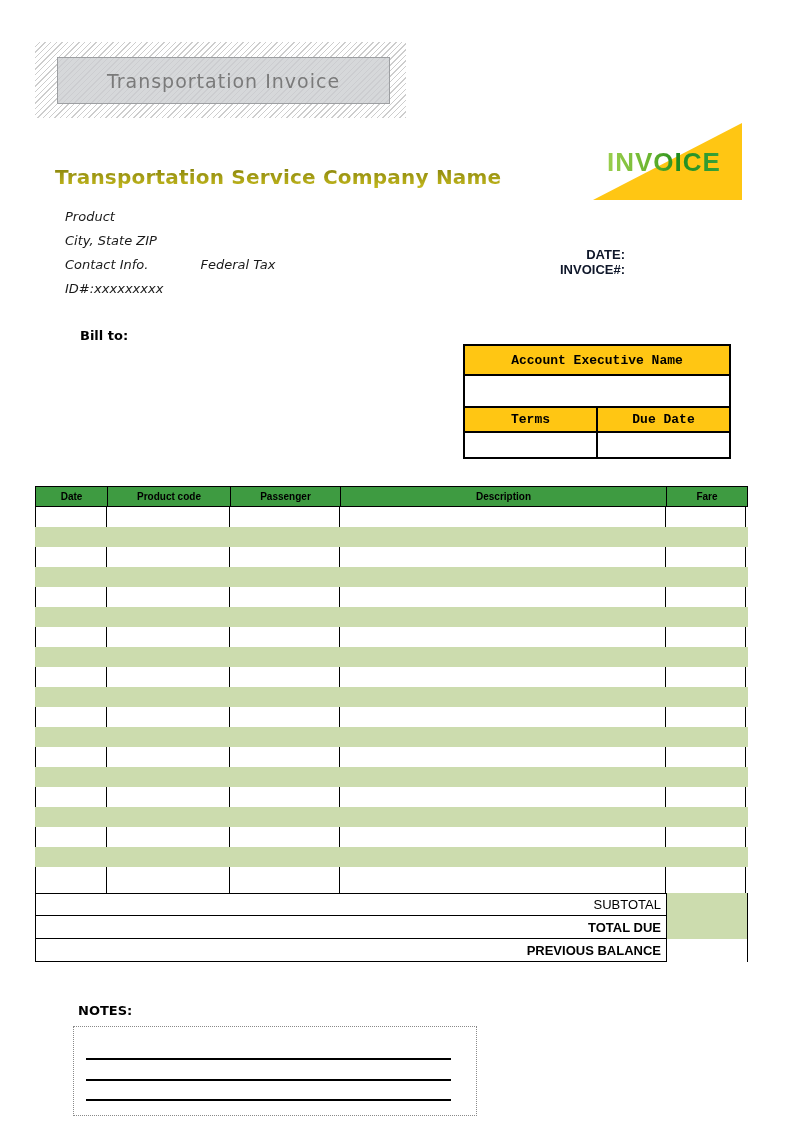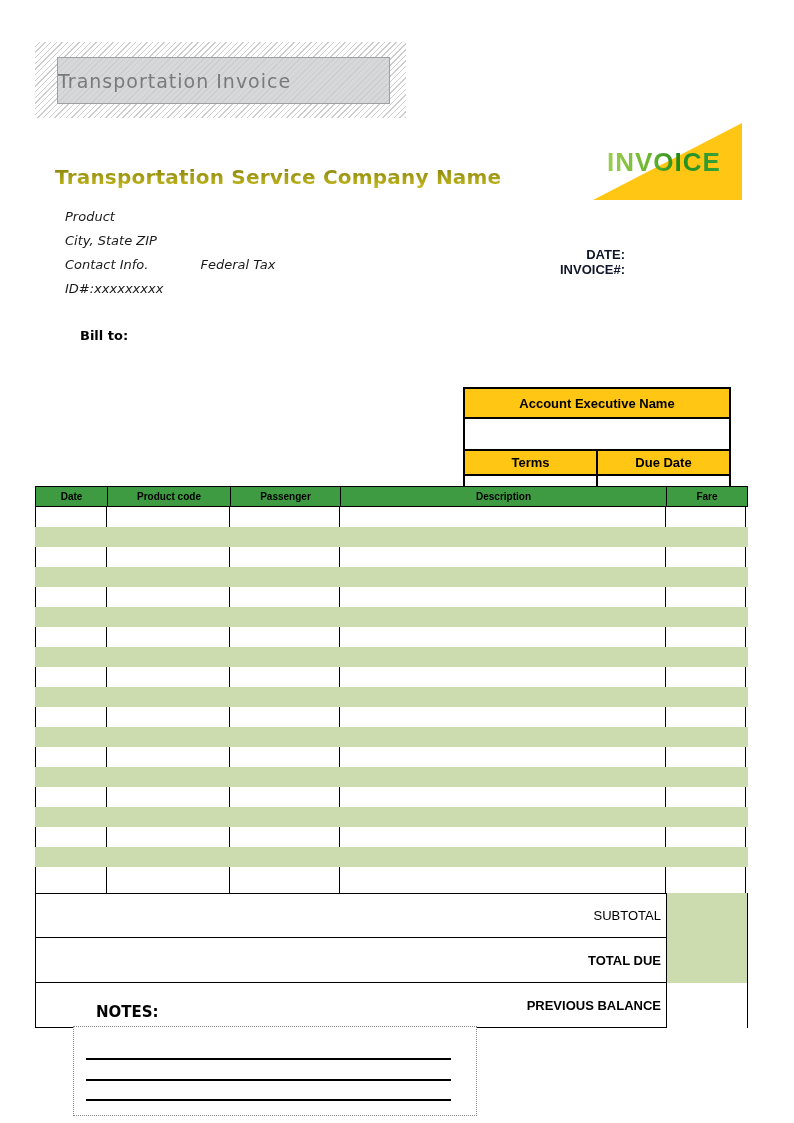--- a/index.html
+++ b/index.html
@@ -4,21 +4,21 @@
 <style>
   html,body{margin:0;padding:0;background:#ffffff;}
   .page{position:relative;width:794px;height:1123px;background:#fff;overflow:hidden;
         font-family:"DejaVu Sans",sans-serif;}
 
   
   .banner{position:absolute;left:35px;top:42px;width:371px;height:76px;
     background:repeating-linear-gradient(135deg,#ffffff 0px,#ffffff 3px,#cdcdcd 3px,#cdcdcd 4px);}
   .banner-box{position:absolute;left:22px;top:15px;width:333px;height:47px;box-sizing:border-box;
     background:repeating-linear-gradient(135deg,#d6d8da 0px,#d6d8da 3px,#cccdd0 3px,#cccdd0 4px);
-    border:1px solid #9d9fa2;display:flex;align-items:center;}
+    border:1px solid #9d9fa2;display:flex;align-items:center;justify-content:center;}
   .banner-title{font-size:19px;color:#7a7a7a;letter-spacing:1px;}
 
   
   .company-name{position:absolute;left:55px;top:165px;font-size:20px;font-weight:bold;
     color:#a09a14;letter-spacing:0.2px;}
   @supports ((-webkit-background-clip:text) or (background-clip:text)){
     .company-name{background:linear-gradient(#807d0b,#c9bd1e);
       -webkit-background-clip:text;background-clip:text;color:transparent;}
   }
   .addr{position:absolute;left:65px;top:205px;font-style:italic;font-size:13px;color:#1a1a1a;}
@@ -39,21 +39,21 @@
   
   .meta{position:absolute;left:440px;top:247px;width:185px;text-align:right;
     font-family:"Liberation Sans",sans-serif;font-size:13px;font-weight:bold;color:#0f172a;}
   .meta .line{height:15px;line-height:15px;}
 
   .bill-to{position:absolute;left:80px;top:328px;font-size:13px;font-weight:bold;color:#000;}
   .bill-to-area{position:absolute;left:80px;top:348px;width:300px;height:110px;}
 
   
   .acct{position:absolute;left:463px;top:344px;border-collapse:collapse;
-    font-family:Liberation Sans, sans-serif;font-size:13px;color:#000;margin-top:43px;}
+    font-family:Liberation Mono, monospace;font-size:13px;color:#000;}
   .acct th,.acct td{border:2px solid #000;padding:0;text-align:center;}
   .acct th{background:#ffc613;font-weight:bold;}
   .acct .h1{width:264px;height:28px;}
   .acct .blank1{height:30px;background:#fff;}
   .acct .h2{width:130px;height:23px;}
   .acct .blank2{height:24px;background:#fff;}
 
   
   .items{position:absolute;left:35px;top:486px;width:713px;}
   .items-header{display:flex;background:#3e9b41;border:1px solid #000;box-sizing:border-box;height:21px;}
@@ -64,32 +64,32 @@
   .c0{width:72px;}.c1{width:123px;text-align:center;}.c2{width:110px;}.c3{width:326px;}.c4{width:80px;}
   .irow{display:flex;}
   .irow.white{height:20px;background:#fff;}
   .irow.white.last{height:26px;}
   .irow.green{height:20px;background:#ccdcae;}
   .icell{box-sizing:border-box;border-right:1px solid #000;height:100%;}
   .icell.first{border-left:1px solid #000;}
 
   
   .summary{position:absolute;left:35px;top:893px;width:713px;}
-  .srow{display:flex;height:45px;}
+  .srow{display:flex;height:23px;}
   .slabel{box-sizing:border-box;width:632px;border:1px solid #000;border-top:none;
     display:flex;align-items:center;justify-content:flex-end;padding-right:5px;
     font-family:"Liberation Sans",sans-serif;font-size:13px;color:#000;}
   .srow.first .slabel{border-top:1px solid #000;}
   .slabel.bold{font-weight:bold;}
   .sfare{box-sizing:border-box;width:81px;border-right:1px solid #000;}
   .sfare.green{background:#ccdcae;}
   .sfare.white{background:#fff;}
 
   
-  .notes-label{position:absolute;left:96px;top:1003px;font-size:15px;font-weight:bold;color:#000;}
+  .notes-label{position:absolute;left:78px;top:1003px;font-size:13px;font-weight:bold;color:#000;}
   .notes-box{position:absolute;left:73px;top:1026px;width:404px;height:90px;box-sizing:border-box;
     border:1px dotted #8a8a8a;background:#fff;}
   .note-line{position:absolute;left:12px;width:365px;height:0;border-top:2px solid #000;}
   .note-line.l0{top:31px;}.note-line.l1{top:52px;}.note-line.l2{top:72px;}
 </style>
 </head>
 <body>
 
 <div class="page">
 

